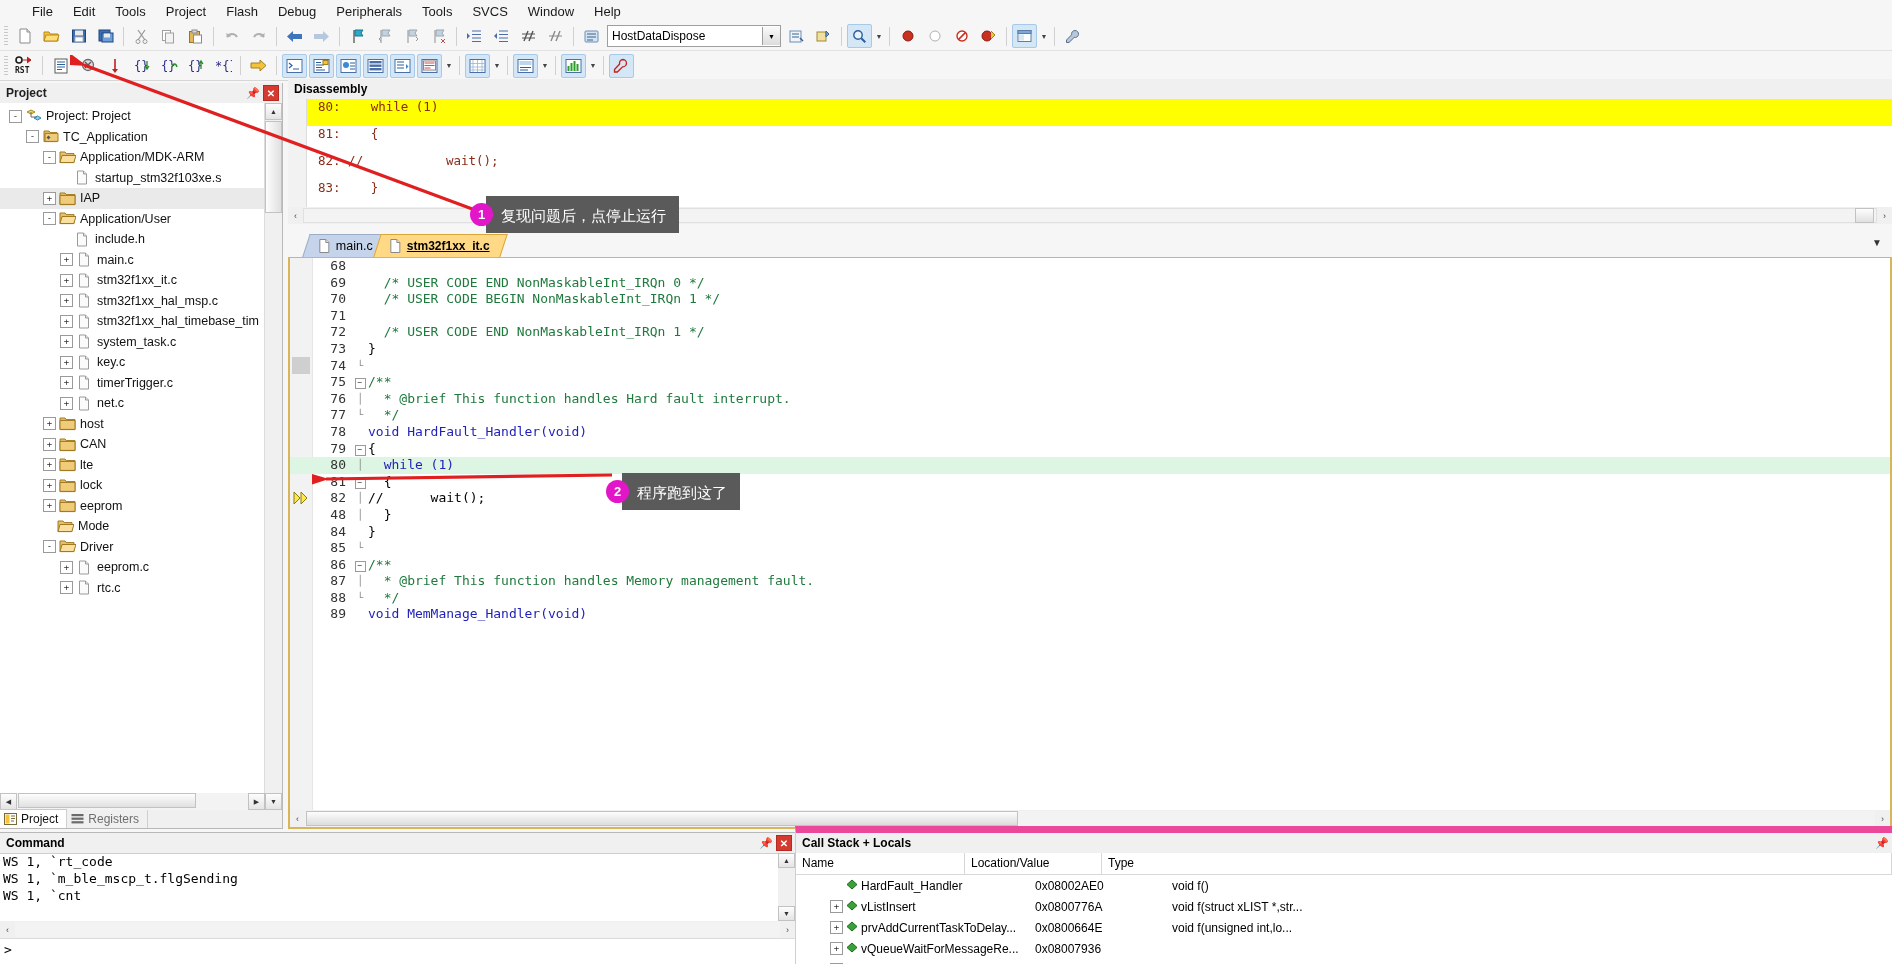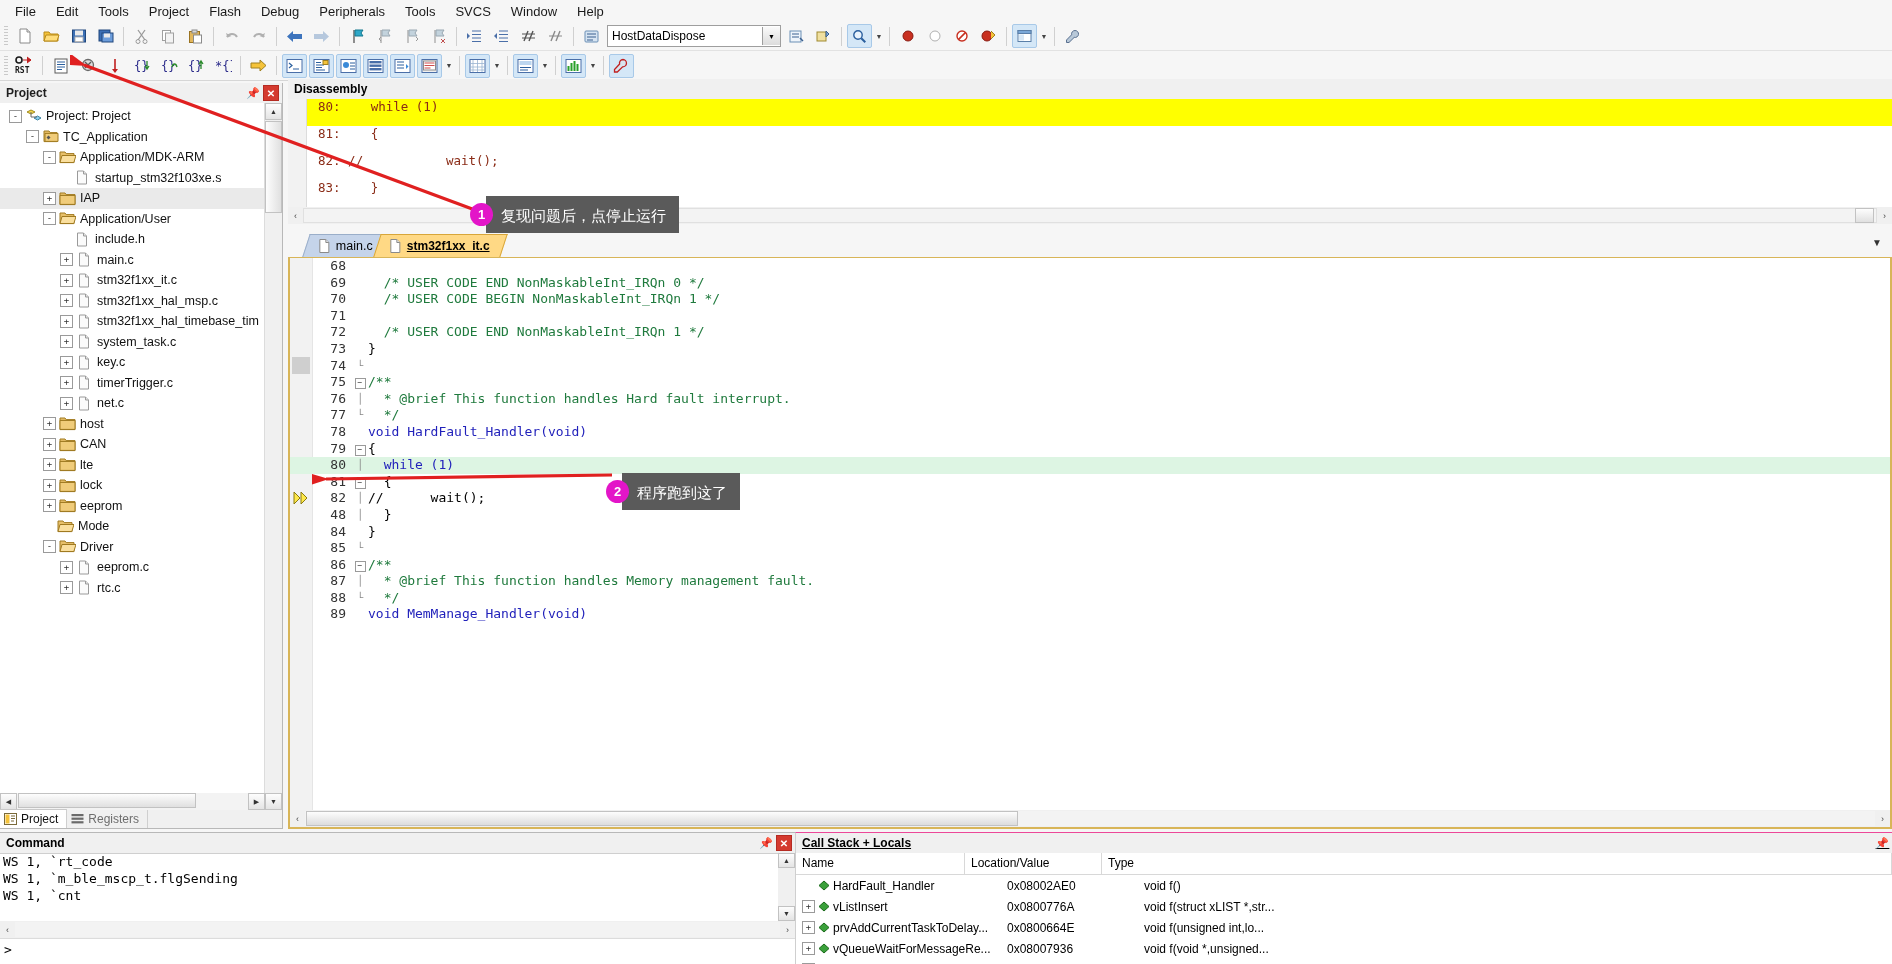--- a/index.html
+++ b/index.html
@@ -5,21 +5,21 @@
   html,body{margin:0;padding:0;}
   body{
     width:1892px;height:964px;overflow:hidden;
     font-family:"Liberation Sans",sans-serif;
     font-size:12px;color:#000;background:#f0f0f0;
     -webkit-font-smoothing:antialiased;
   }
   .app{position:relative;width:1892px;height:964px;background:#f6f6f6;}
 
   
-  .menubar{height:22px;background:#f6f6f6;display:flex;align-items:center;padding-left:5px;}
+  .menubar{height:22px;background:#f6f6f6;display:flex;align-items:center;padding-left:22px;}
   .menubar .mi{padding:2px 10px;font-size:13px;color:#1a1a1a;cursor:default;}
 
   
   .toolbar{height:28px;background:#f6f6f6;display:flex;align-items:center;padding-left:4px;border-bottom:1px solid #e2e2e2;}
   .toolbar2{height:29px;background:#f6f6f6;display:flex;align-items:center;padding-left:4px;border-bottom:1px solid #d6d6d6;}
   .tbtn{width:23px;height:22px;margin:0 1px;display:flex;align-items:center;justify-content:center;
         border:1px solid transparent;border-radius:2px;position:relative;}
   .tbtn.sel{border-color:#a8c9e8;background:#d4e7f7;}
   .tsep{width:1px;height:19px;background:#d0d0d0;margin:0 4px;}
   .grip{width:4px;height:20px;margin-right:3px;
@@ -131,29 +131,29 @@
   .cmdvs .arr{height:15px;background:linear-gradient(#fdfdfd,#e4e4e4);border:1px solid #c2c2c2;box-sizing:border-box;
         display:flex;align-items:center;justify-content:center;font-size:7px;color:#333;}
   .cmdhs{position:absolute;left:0;right:0;top:88px;height:17px;background:#f0f0f0;display:flex;align-items:center;}
   .cmdhs .arr{width:15px;display:flex;align-items:center;justify-content:center;font-size:9px;color:#444;}
   .cmdhs .track{flex:1;height:15px;background:#f3f3f3;}
   .cmdin{position:absolute;left:0;right:0;top:105px;bottom:0;background:#fff;border-top:1px solid #dcdcdc;
          font-family:"DejaVu Sans Mono",monospace;font-size:13px;padding:3px 0 0 4px;color:#000;}
 
   
   .cspanel{position:absolute;left:795px;right:0;bottom:0;height:131px;background:#f9a8d4;
-           border-top:1px solid #ec4899;border-left:1px solid #cfcfcf;text-decoration:underline;}
+           border-top:7px solid #ec4899;border-left:1px solid #cfcfcf;}
   .cshdr{height:20px;background:#f0f0f0;border-bottom:1px solid #cfcfcf;display:flex;align-items:center;
          padding-left:6px;font-size:12px;font-weight:bold;}
   .cstable{position:absolute;top:20px;left:0;right:0;bottom:0;background:#fff;overflow:hidden;}
   .cshead{display:flex;height:21px;background:#fff;border-bottom:1px solid #d8d8d8;font-size:12px;}
   .cshead div{border-right:1px solid #d8d8d8;padding:3px 0 0 6px;box-sizing:border-box;}
   .csrow{display:flex;height:21px;font-size:12px;align-items:center;}
   .csrow>div{box-sizing:border-box;padding-left:6px;white-space:nowrap;overflow:hidden;}
-  .cw1{width:205px;flex:0 0 auto;display:flex;align-items:center;gap:3px;}
+  .cw1{width:205px;flex:0 0 auto;display:flex;gap:3px;margin-left:28px;}
   .cw2{width:137px;flex:0 0 auto;}
   .cw3{flex:1;}
   .csexp{width:11px;height:11px;border:1px solid #9a9a9a;background:#fff;display:flex;align-items:center;
         justify-content:center;font-size:9px;line-height:9px;color:#333;flex:0 0 auto;font-family:"DejaVu Sans Mono",monospace;}
   .csexpspace{width:13px;flex:0 0 auto;}
 
   
   .callout{position:absolute;display:flex;align-items:center;z-index:60;}
   .cbadge{width:23px;height:23px;border-radius:50%;background:#e315c8;color:#fff;font-size:13px;
           font-weight:bold;display:flex;align-items:center;justify-content:center;z-index:2;}
@@ -947,21 +947,20 @@
               <div class="cw1">
                 <span class="csexp">+</span>
                 <span>
                   <svg width="12" height="11" viewBox="0 0 12 11">
                     <path d="M1 5.5L6 1l5 4.5L6 10z" fill="#3aa03a" stroke="#1a6a1a"></path>
                   </svg>
                 </span>
                 <span>vQueueWaitForMessageRe...</span>
               </div>
               <div class="cw2">0x08007936</div>
-              <div class="cw3">void f(void *,unsigned...</div>
             </div>
             <div class="csrow">
               <div class="cw1">
                 <span class="csexp">+</span>
                 <span>prvProcessExpiredTimer</span>
               </div>
               <div class="cw2">0x08006B22</div>
               <div class="cw3">void f(unsigned int un...</div>
             </div>
           </div>

